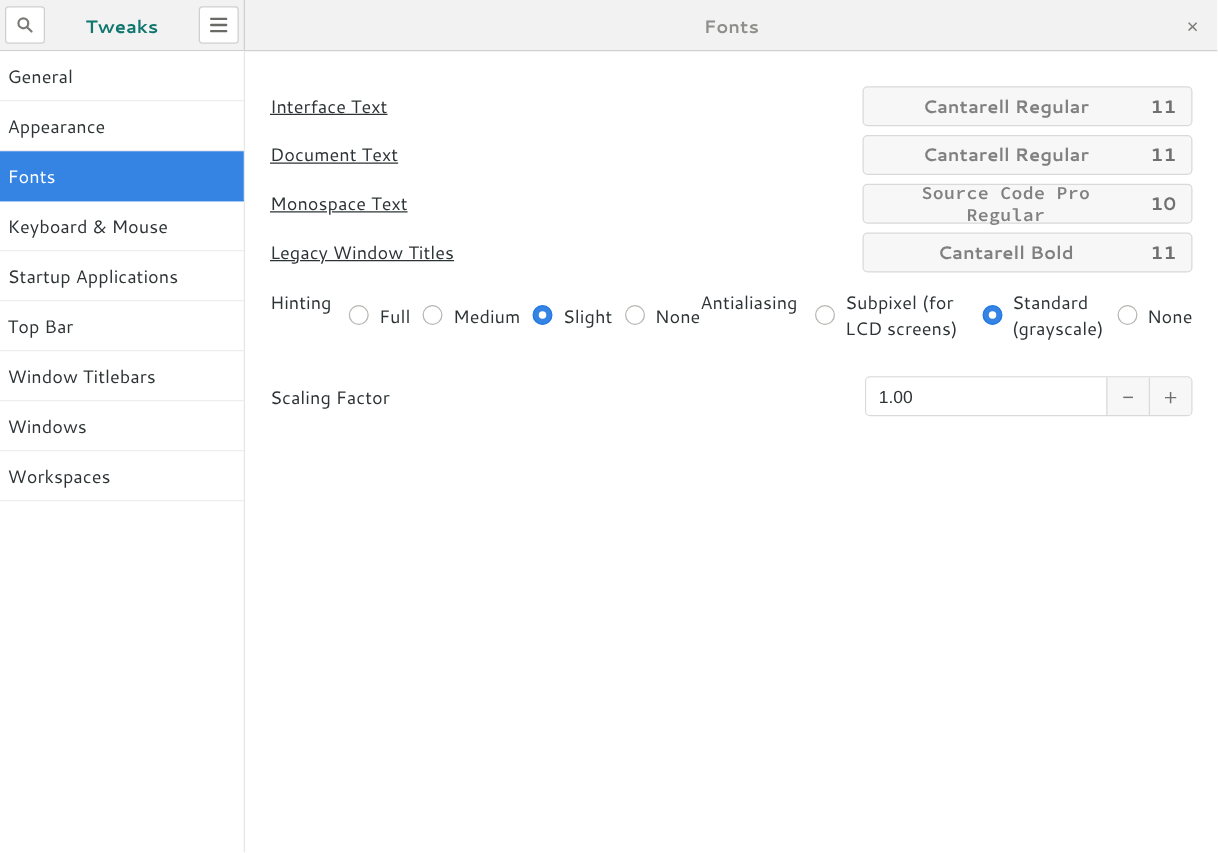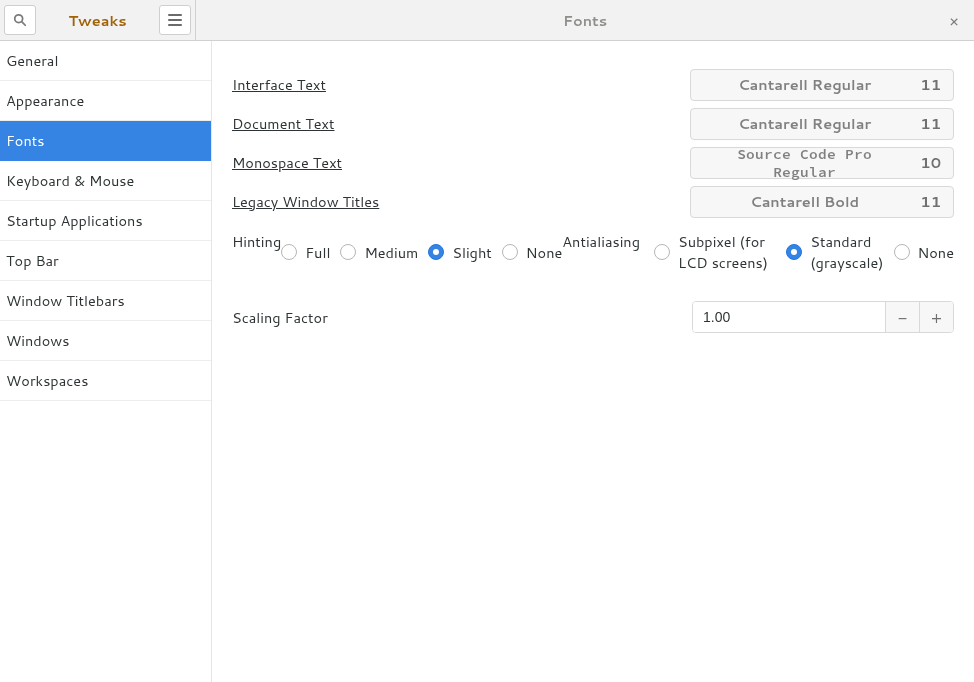--- a/index.html
+++ b/index.html
@@ -46,21 +46,21 @@
       justify-content: center;
       cursor: pointer;
       color: #555;
     }
     .hbtn svg { display: block; }
     .hdr-title-left {
       position: absolute;
       left: 0; right: 0;
       text-align: center;
       font-weight: 700;
-      color: #a16207;
+      color: #0f766e;
       pointer-events: none;
     }
     .hdr-title-right {
       position: absolute;
       left: 0; right: 0;
       text-align: center;
       font-weight: 700;
       color: #8e8e8a;
       pointer-events: none;
     }
@@ -72,21 +72,21 @@
       color: #7b7b77;
       cursor: pointer;
       font-size: 16px;
     }
     .main {
       flex: 1;
       display: flex;
       min-height: 0;
     }
     .sidebar {
-      width: 212px;
+      width: 196px;
       border-right: 1px solid #e6e6e6;
       background: #ffffff;
     }
     .side-item {
       height: 40px;
       display: flex;
       align-items: center;
       padding: 0 6px;
       border-bottom: 1px solid #ededed;
       cursor: pointer;
@@ -126,21 +126,21 @@
       font-weight: 600;
       padding: 0 12px;
     }
     .font-btn .fname { flex: 1; text-align: center; }
     .font-btn .fsize { font-weight: 700; color: #707070; }
     .font-btn.mono .fname { font-family: "Source Code Pro", Menlo, monospace; letter-spacing: 0.3px; }
     .groups {
       display: flex;
       margin-top: 6px;
     }
-    .group-left { display: flex; }
+    .group-left { display: flex; gap: 14px; }
     .group-right { display: flex; gap: 14px; margin-left: auto; }
     .group-title { padding-top: 4px; }
     .radios { display: flex; gap: 10px; padding-top: 4px; }
     .radio-row { display: flex; align-items: center; gap: 8px; cursor: pointer; }
     .radio {
       width: 16px; height: 16px;
       border-radius: 50%;
       border: 1.5px solid #b6b6b3;
       background: #ffffff;
       display: inline-flex; align-items: center; justify-content: center;

